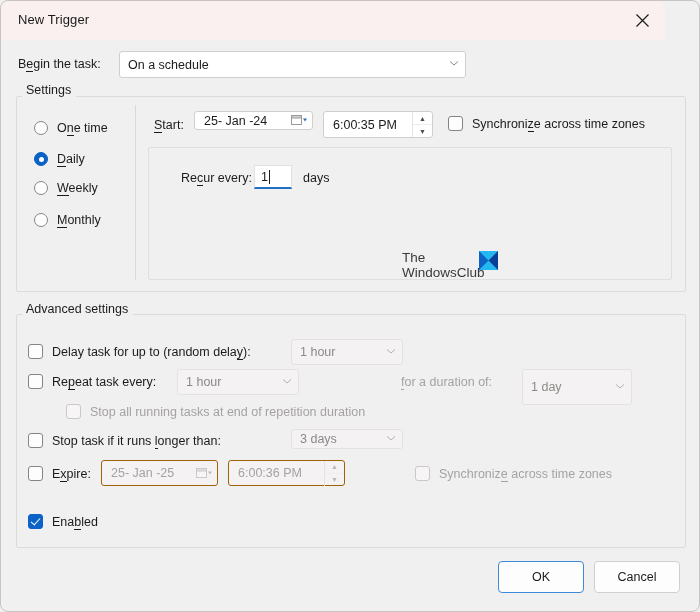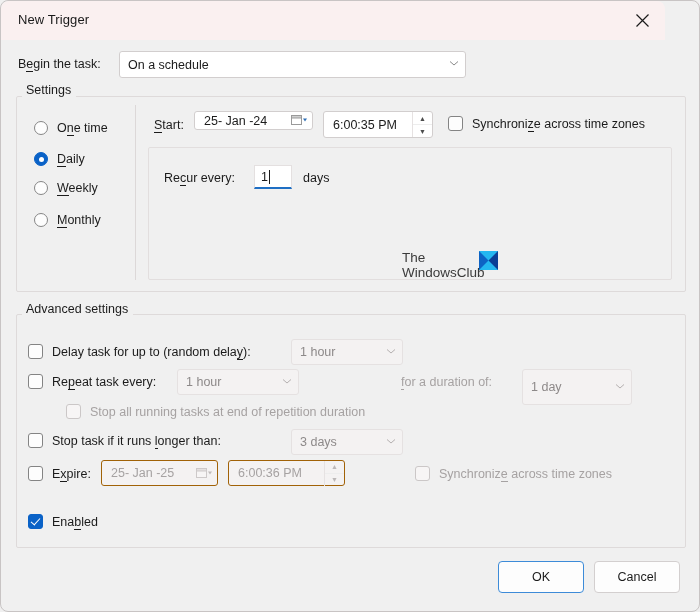--- a/index.html
+++ b/index.html
@@ -286,21 +286,21 @@
     top: 146px;
     width: 524px;
     height: 133px;
     box-sizing: border-box;
     border: 1px solid #e2dede;
     background: transparent;
     border-radius: 2px;
   }
   #recur-label {
     position: absolute;
-    left: 163px;
+    left: 180px;
     top: 170px;
     font-size: 12.5px;
   }
   #recur-label u { text-decoration: none; border-bottom: 1px solid #1b1b1b; }
 
   #recur-input {
     position: absolute;
     left: 253px;
     top: 164px;
     width: 38px;
@@ -387,21 +387,21 @@
   #duration-combo {
     left: 521px; top: 368px; width: 110px; height: 36px;
     background: #f4f2f2; border: 1px solid #e5e1e1;
   }
   #duration-combo .cval { color: #8d8989; }
 
   #stopall-cb { left: 65px; top: 403px; }
 
   #stoptask-cb { left: 27px; top: 432px; }
   #stoptask-combo {
-    left: 290px; top: 428px; width: 112px; height: 26px;
+    left: 290px; top: 428px; width: 112px; height: 20px;
     background: #f4f2f2; border: 1px solid #e5e1e1;
   }
   #stoptask-combo .cval { color: #8d8989; }
 
   #expire-cb { left: 27px; top: 465px; }
   #expire-date {
     left: 100px; top: 459px; width: 117px; height: 26px;
   }
   #expire-time {
     left: 227px; top: 459px; width: 117px; height: 26px; gap: 6px;

